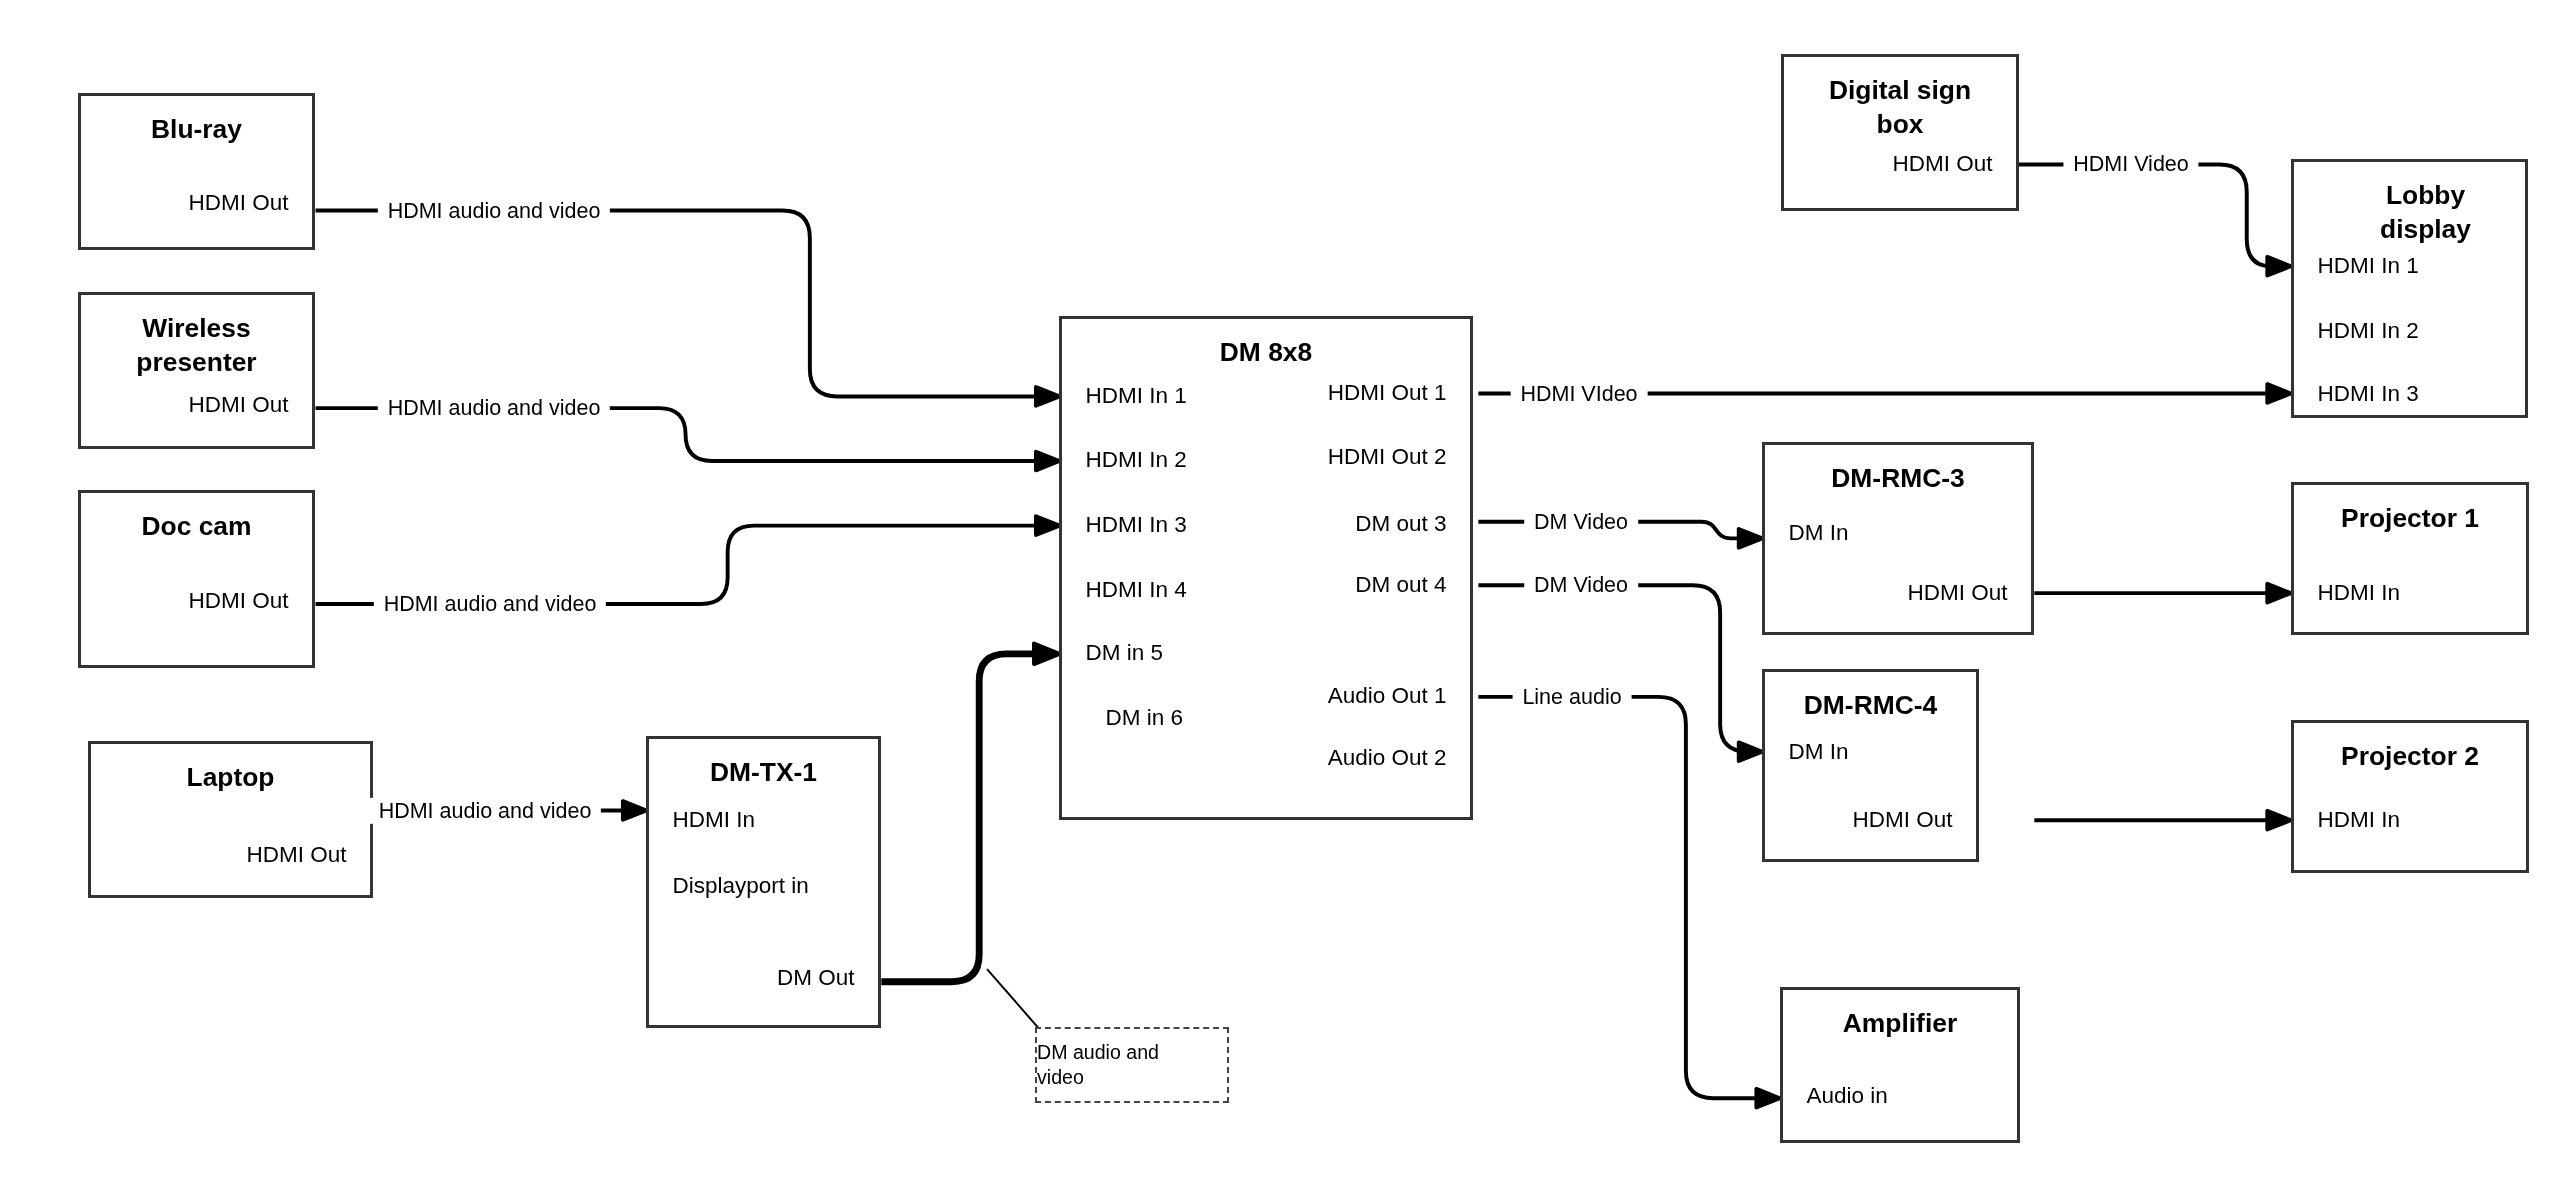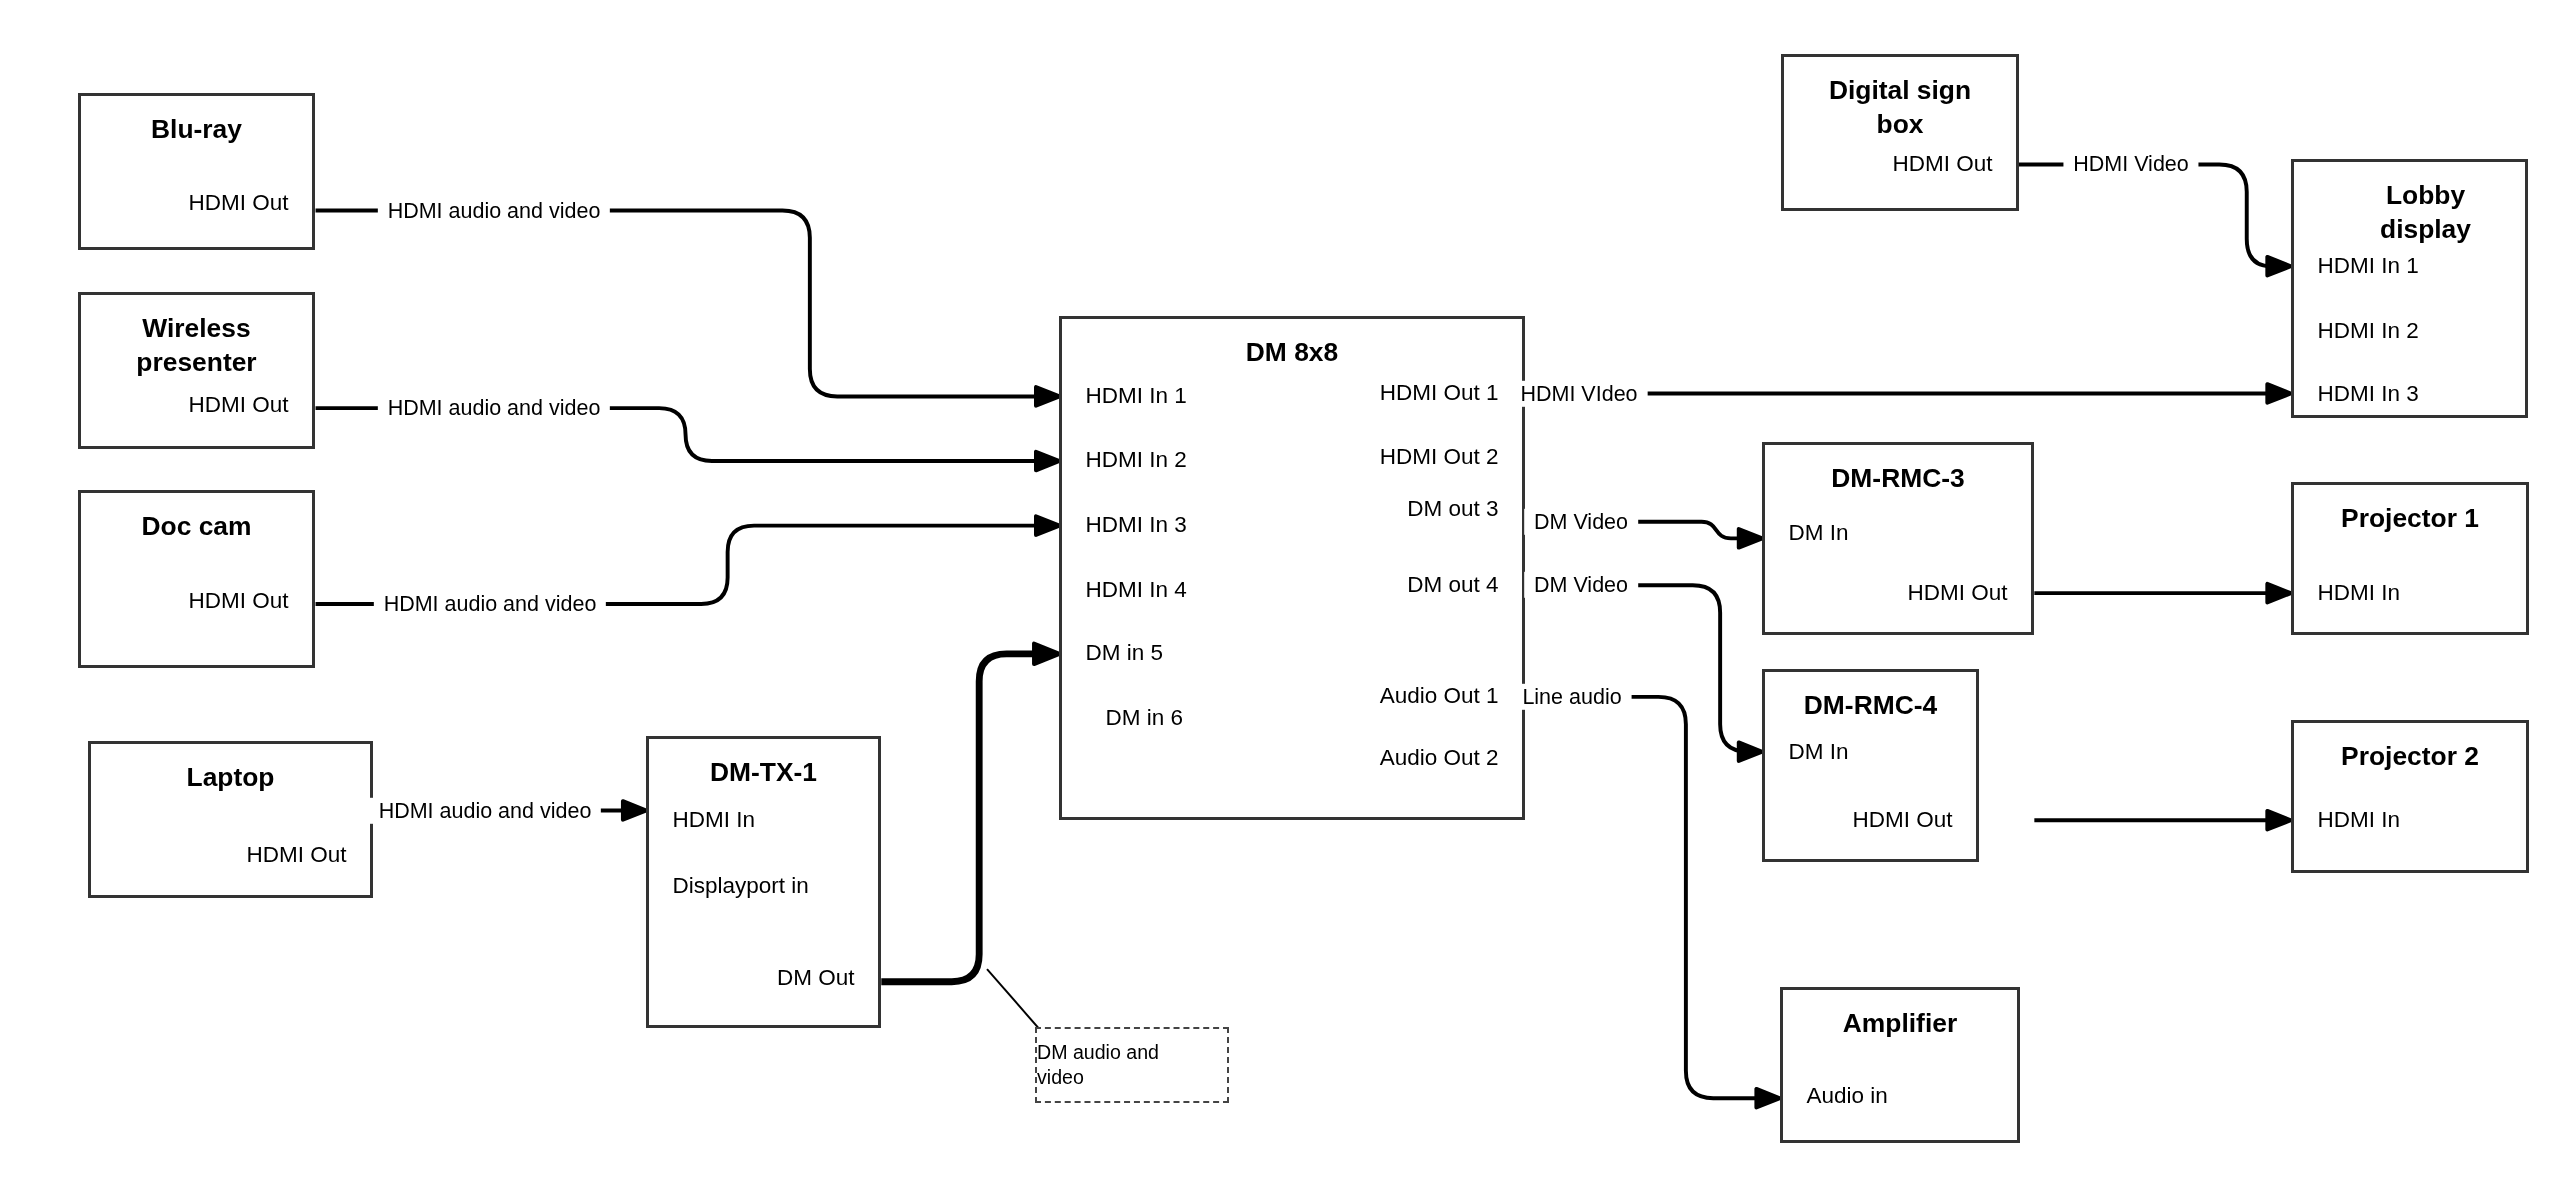--- a/index.html
+++ b/index.html
@@ -111,33 +111,33 @@
 
   <div class="node" style="left:646px; top:736px; width:235px; height:292px;">
     <div class="node-title">
         <span>DM-TX-1</span>
       </div>
     <div class="port left" style="top:67px;">HDMI In</div>
     <div class="port left" style="top:133px;">Displayport in</div>
     <div class="port right" style="top:225px;">DM Out</div>
   </div>
 
-  <div class="node" style="left:1059px; top:316px; width:466px; height:504px;">
+  <div class="node" style="left:1059px; top:316px; width:414px; height:504px;">
     <div class="node-title">
         <span>DM 8x8</span>
       </div>
     <div class="port left" style="top:63px;">HDMI In 1</div>
     <div class="port left" style="top:127px;">HDMI In 2</div>
     <div class="port left" style="top:192px;">HDMI In 3</div>
     <div class="port left" style="top:257px;">HDMI In 4</div>
     <div class="port left" style="top:320px;">DM in 5</div>
     <div class="port left" style="top:385px;margin-left:20px;">DM in 6</div>
     <div class="port right" style="top:60px;">HDMI Out 1</div>
     <div class="port right" style="top:124px;">HDMI Out 2</div>
-    <div class="port right" style="top:176px;text-align:center;">DM out 3</div>
+    <div class="port right" style="top:191px;text-align:center;">DM out 3</div>
     <div class="port right" style="top:252px;">DM out 4</div>
     <div class="port right" style="top:363px;">Audio Out 1</div>
     <div class="port right" style="top:425px;">Audio Out 2</div>
   </div>
 
   <div class="node" style="left:1781px; top:54px; width:238px; height:157px;">
     <div class="node-title">
       <span>Digital sign</span>
       <span>box</span>
     </div>

